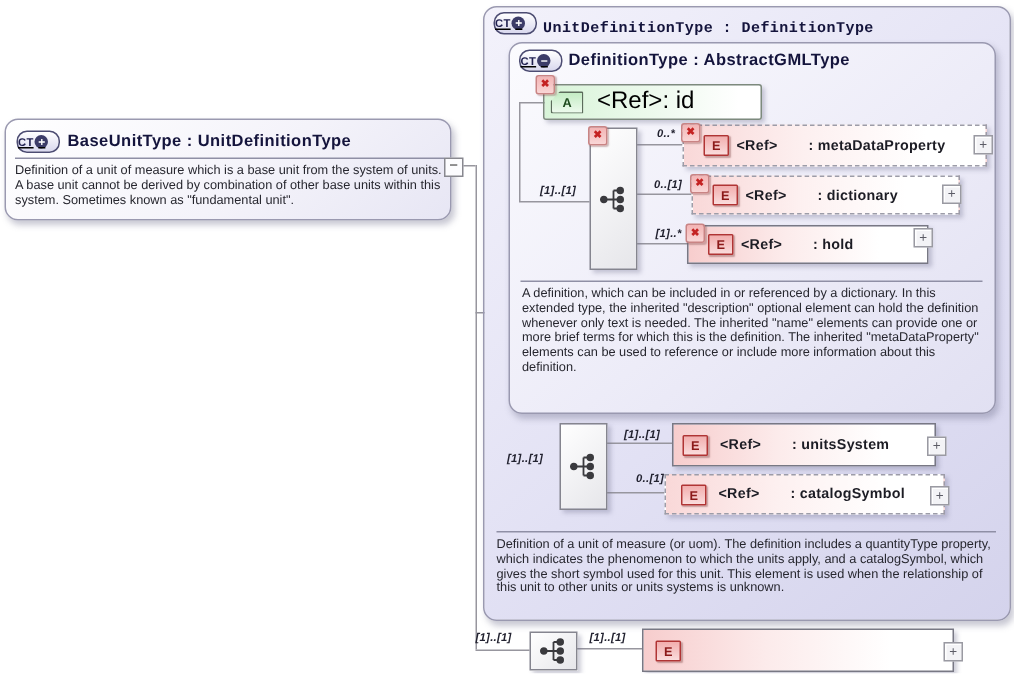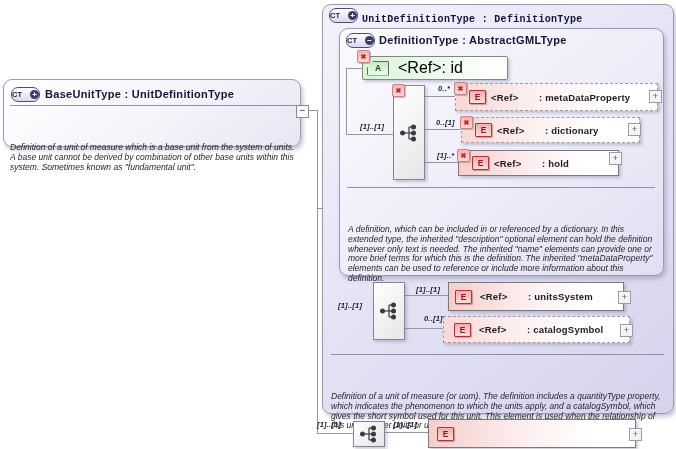--- a/index.html
+++ b/index.html
@@ -14,26 +14,26 @@
   .sbox{position:absolute;border:1px solid #9a99b0;border-radius:9px;
         box-shadow:2px 3px 4px rgba(110,110,140,.38);z-index:2;}
   .leftbox{background:linear-gradient(140deg,#ffffff 0%,#f4f3fa 55%,#e7e6f4 100%);}
   .outerbox{background:linear-gradient(140deg,#f3f2fb 0%,#e2e1f4 55%,#d4d3ec 100%);}
   .innerbox{background:linear-gradient(140deg,#fbfbfe 0%,#edecf8 55%,#e1e0f2 100%);z-index:3;}
 
   .boxtitle{position:absolute;font-weight:bold;color:#14143c;letter-spacing:.3px;white-space:nowrap;}
   .t10{font-size:10px;} .t95{font-size:11px;}
 
   .divider{position:absolute;height:1px;background:#8f8fa5;z-index:4;}
-  .anno{position:absolute;font-size:8.5px;line-height:9.8px;font-style:italic;color:#26262e;z-index:4;margin-top:34px;}
+  .anno{position:absolute;font-size:8.5px;line-height:9.8px;color:#26262e;z-index:4;}
 
   
   .ct{position:absolute;width:27px;height:13px;border:1px solid #4c4c72;border-radius:7px;
       background:linear-gradient(#ffffff,#d9d8ee);display:flex;align-items:center;
-      justify-content:space-between;z-index:4;}
+      justify-content:flex-start;z-index:4;text-decoration:underline;}
   .ct .ctl{font-size:7.5px;font-weight:bold;color:#202050;letter-spacing:.2px;}
   .ct .ctc{width:9px;height:9px;margin-left:1px;border-radius:50%;background:#3c3c68;color:#ffffff;
            font-size:8px;line-height:9px;text-align:center;font-weight:bold;}
 
   
   .el{position:absolute;display:flex;align-items:center;z-index:4;
       background:linear-gradient(to right,#f7cdcd 0%,#fcebeb 40%,#ffffff 80%);
       box-shadow:2px 2px 3px rgba(110,110,140,.35);}
   .el.req{border:1px solid #787884;}
   .el.opt{border:1px dashed #9c9ca8;background:linear-gradient(to right,#f9d8d8 0%,#fdf0f0 40%,#ffffff 80%);}

